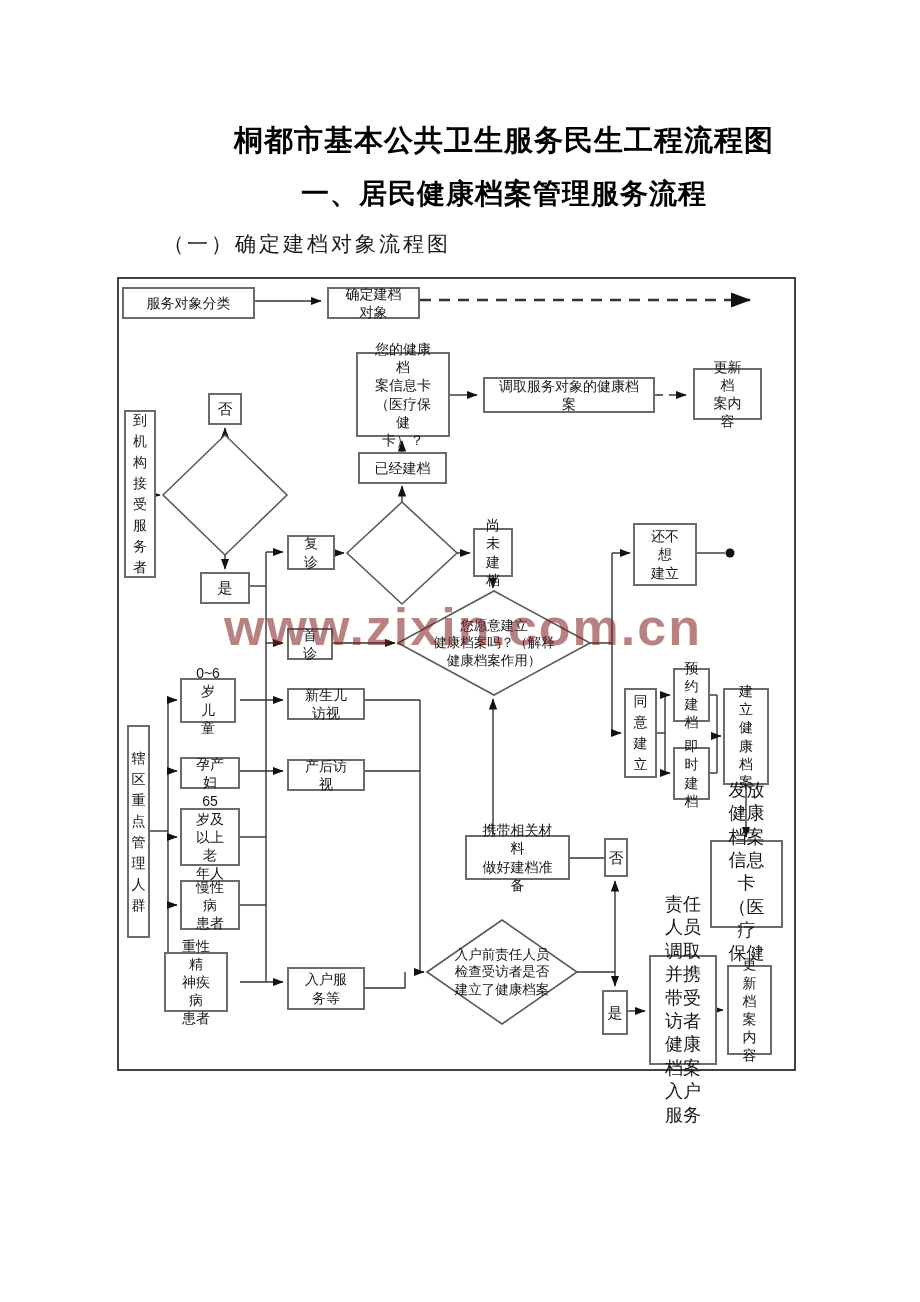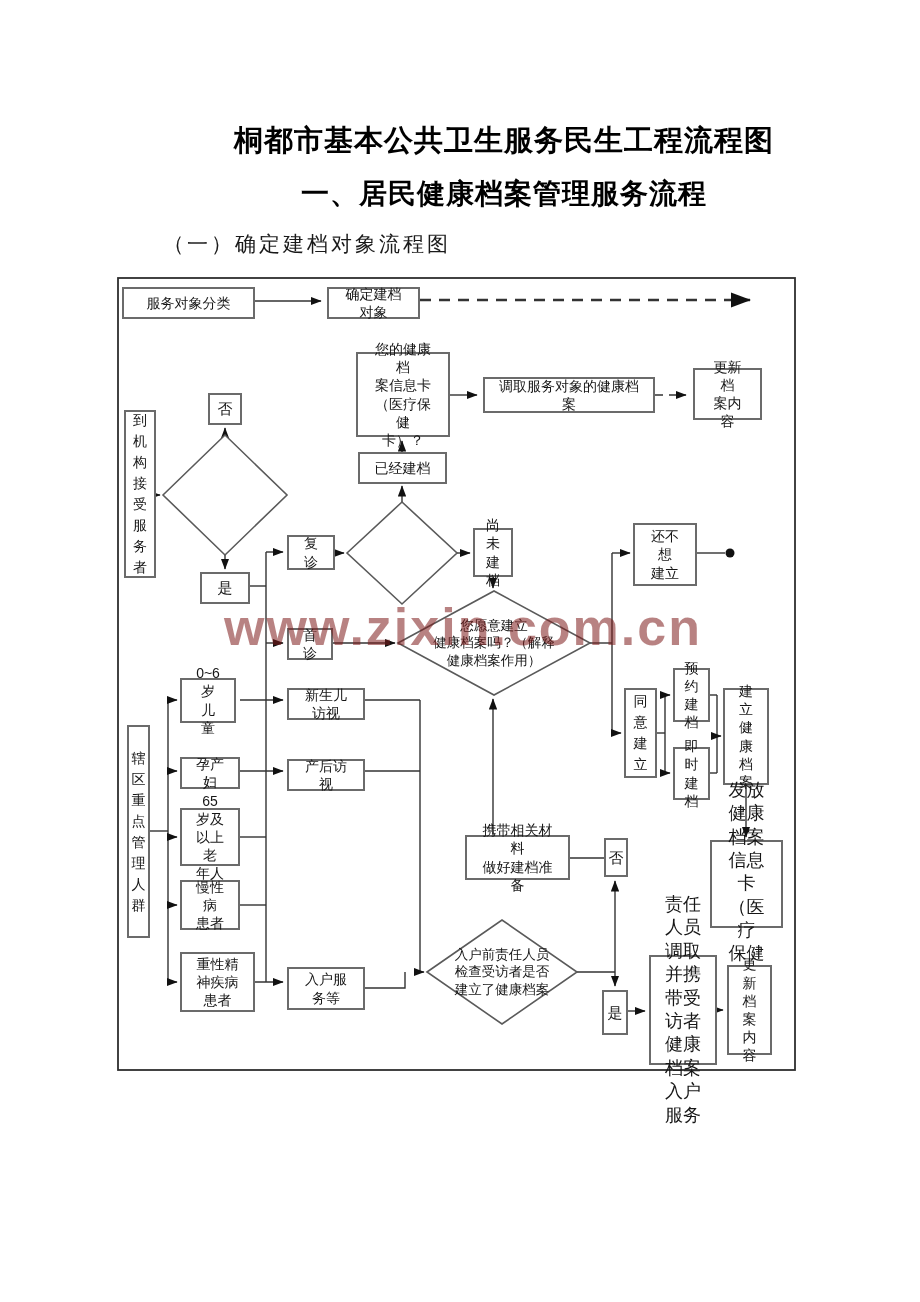--- a/index.html
+++ b/index.html
@@ -173,21 +173,21 @@
 人
 群</div>
   <div class="box" style="left:180px;top:678px;width:56px;height:45px">0~6岁
 儿童</div>
   <div class="box" style="left:180px;top:757px;width:60px;height:29px">孕产妇</div>
   <div class="box" style="left:180px;top:808px;width:60px;height:58px">65岁及
 以上老
 年人</div>
   <div class="box" style="left:180px;top:880px;width:60px;height:50px">慢性病
 患者</div>
-  <div class="box" style="left:180px;top:952px;width:75px;height:60px">重性精
+  <div class="box" style="left:164px;top:952px;width:64px;height:60px">重性精
 神疾病
 患者</div>
 
   <div class="box" style="left:287px;top:688px;width:78px;height:25px">新生儿访视</div>
   <div class="box" style="left:287px;top:759px;width:78px;height:23px">产后访视</div>
   <div class="box" style="left:287px;top:967px;width:78px;height:43px">入户服务等</div>
 
   <div class="box" style="left:465px;top:835px;width:105px;height:45px">携带相关材料
 做好建档准备</div>
   <div class="box yn" style="left:604px;top:838px;width:24px;height:39px;padding:0">否</div>

